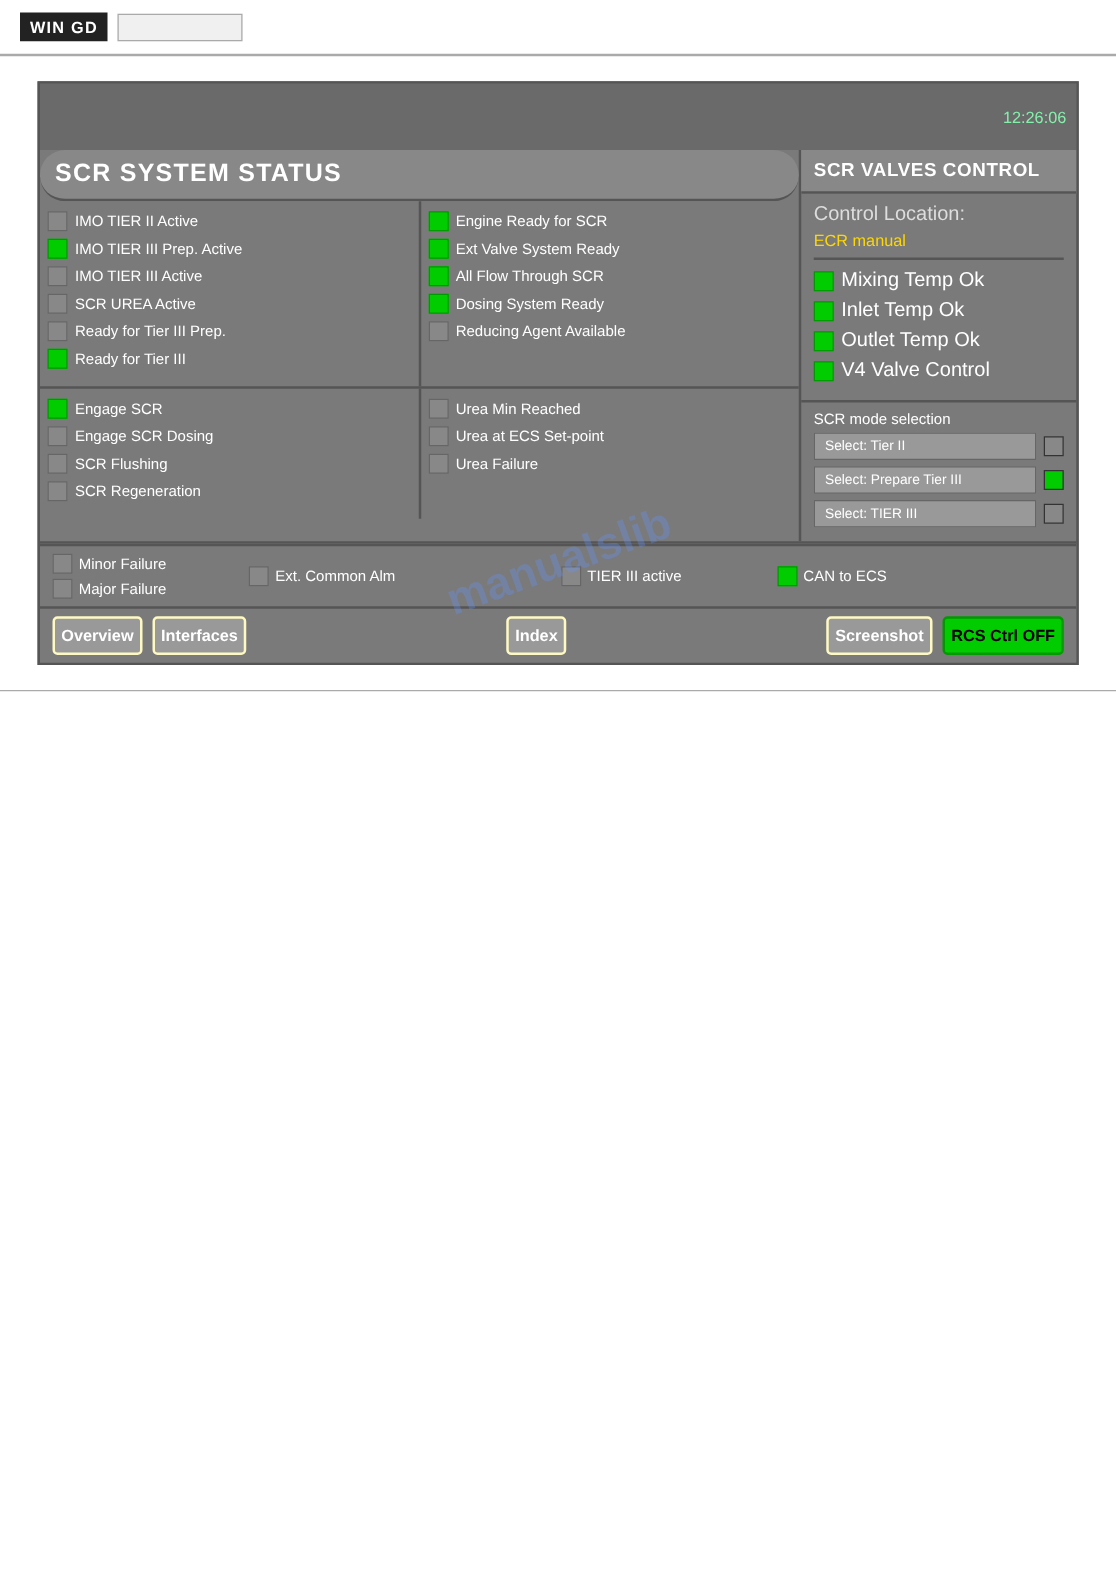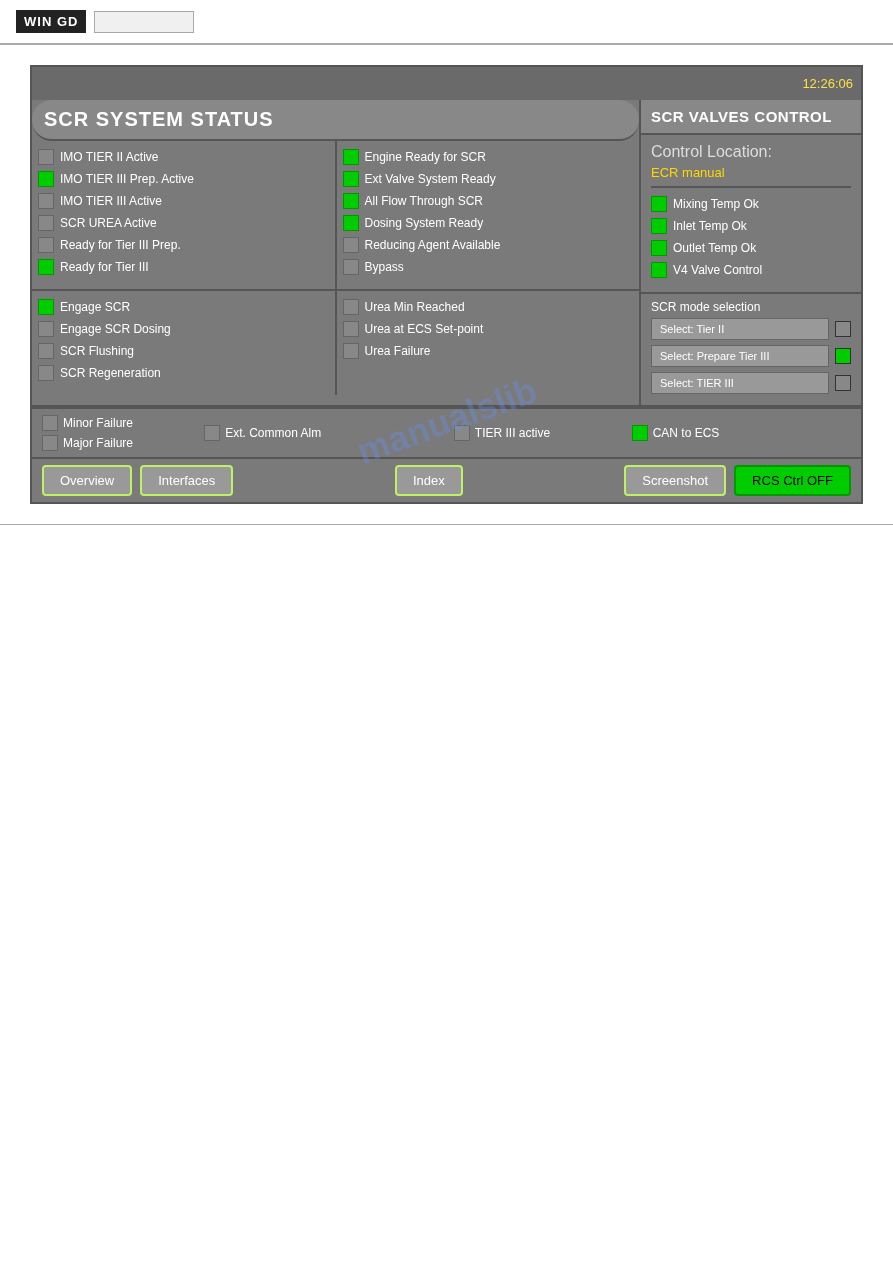--- a/index.html
+++ b/index.html
@@ -39,23 +39,23 @@
       background: #7a7a7a;
       margin: 20px 30px;
       border: 2px solid #555;
       padding: 0;
       position: relative;
     }
 
     
     .time-display {
       text-align: right;
-      color: #fde047;
+      color: #86efac;
       font-size: 13px;
-      padding: 9px 8px;
+      padding: 19px 8px;
       background: #6a6a6a;
     }
 
     
     .top-section {
       display: flex;
       border-bottom: 2px solid #555;
     }
 
     
@@ -147,21 +147,21 @@
       font-size: 13px;
       color: #FFD700;
       margin-bottom: 8px;
       border-bottom: 2px solid #555;
       padding-bottom: 6px;
     }
     .valve-item {
       display: flex;
       align-items: center;
       margin-bottom: 6px;
-      font-size: 12px;
+      font-size: 16px;
       color: #fff;
     }
 
     
     .scr-mode-section {
       border-top: 2px solid #555;
       padding: 6px 10px;
     }
     .scr-mode-title {
       font-size: 12px;
@@ -195,21 +195,21 @@
       background: #00cc00;
     }
 
     
     .bottom-bar {
       display: flex;
       align-items: center;
       padding: 6px 10px;
       border-top: 2px solid #555;
       background: #7a7a7a;
-      gap: 20px;
+      gap: 10px;
     }
     .bottom-item {
       display: flex;
       align-items: center;
       font-size: 12px;
       color: #fff;
     }
     .bottom-item .indicator {
       margin-right: 5px;
     }
@@ -223,26 +223,27 @@
     .nav-bar {
       display: flex;
       align-items: center;
       padding: 6px 10px;
       background: #7a7a7a;
       border-top: 2px solid #555;
       gap: 8px;
     }
     .nav-button {
       background: #999;
-      border: 2px solid #bef264;
+      border: 2px solid #fef9c3;
       border-radius: 4px;
       color: #fff;
       font-size: 13px;
-      padding: 6px 16px;
+      padding: 6px 5px;
       cursor: pointer;
+      font-weight: bold;
     }
     .nav-button.active {
       background: #00cc00;
       border-color: #009900;
       color: #000;
     }
     .nav-spacer {
       flex: 1;
     }
 
@@ -327,24 +328,20 @@
             <span>All Flow Through SCR</span>
           </div>
           <div class="status-item">
             <div class="indicator green"></div>
             <span>Dosing System Ready</span>
           </div>
           <div class="status-item">
             <div class="indicator off"></div>
             <span>Reducing Agent Available</span>
           </div>
-          <div class="status-item">
-            <div class="indicator off"></div>
-            <span>Bypass</span>
-          </div>
         </div>
       </div>
 
       <div class="status-items-area status-items-row2">
 
         <div class="status-col">
           <div class="status-item">
             <div class="indicator green"></div>
             <span>Engage SCR</span>
           </div>

